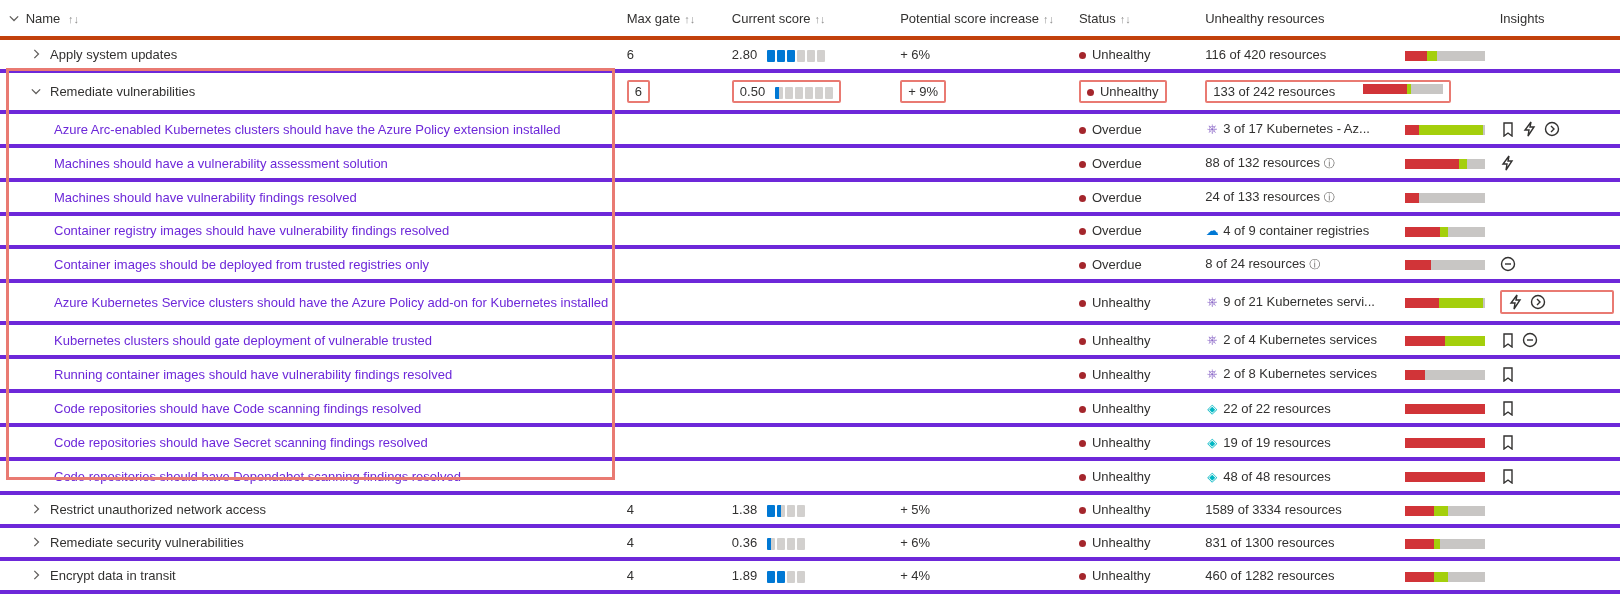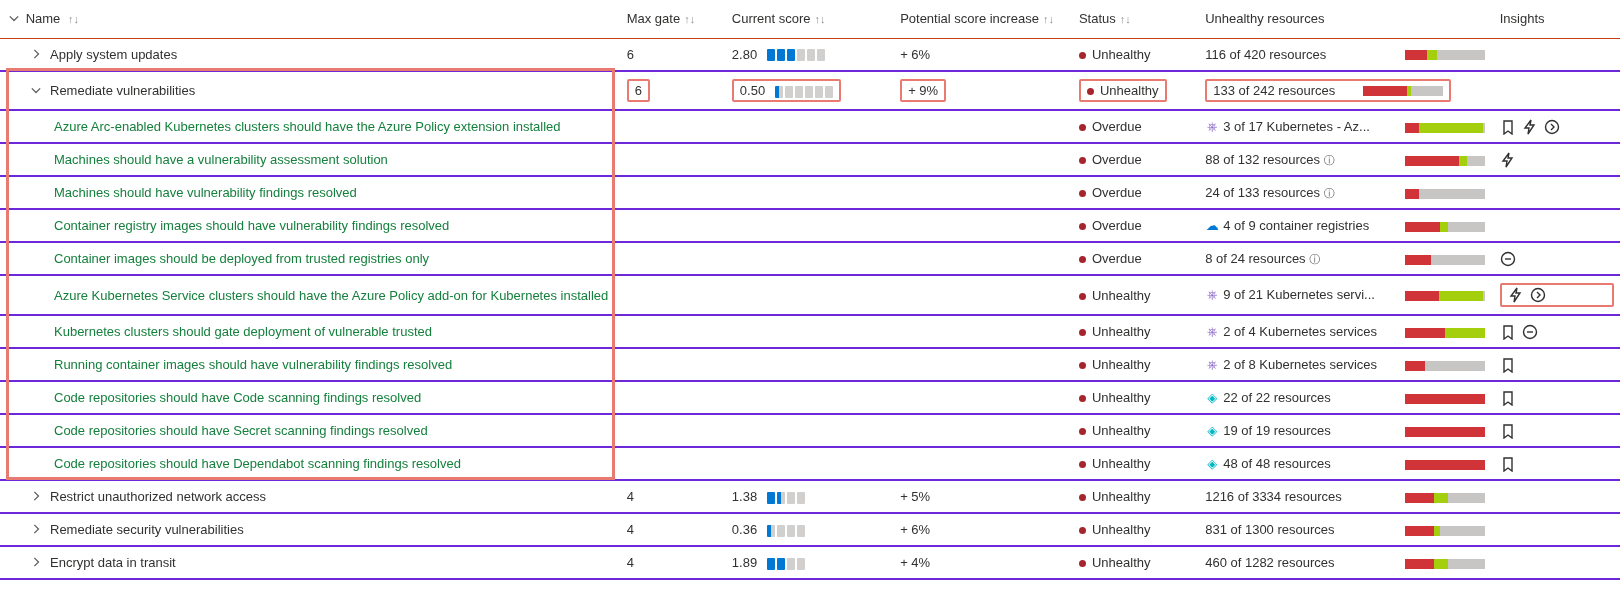--- a/index.html
+++ b/index.html
@@ -14,41 +14,41 @@
   .table { width: 100%; border-collapse: collapse; table-layout: fixed; }
   .table th, .table td {
     text-align: left;
     font-weight: 400;
     padding: 7px 6px;
     vertical-align: middle;
     white-space: nowrap;
     overflow: hidden;
     text-overflow: ellipsis;
   }
-  .table thead th { border-bottom: 1px solid #c2410c; height: 38px; }
-  .table tbody tr { height: 33px; border-bottom: 2px solid #6d28d9; }
+  .table thead th { border-bottom: 4px solid #c2410c; height: 38px; }
+  .table tbody tr { height: 33px; border-bottom: 4px solid #6d28d9; }
   .col-name { width: 590px; }
   .col-max  { width: 100px; }
   .col-cur  { width: 160px; }
   .col-pot  { width: 170px; }
   .col-stat { width: 120px; }
   .col-res  { width: 190px; }
   .col-bar  { width: 90px; }
   .col-ins  { width: 120px; }
 
   .sort-icon { opacity: .55; font-size: 11px; padding-left: 4px; }
   .chev {
     display: inline-block; width: 16px; text-align: center; color: #605e5c;
     cursor: pointer;
   }
   svg.caret { width: 10px; height: 10px; }
   .name-wrap { display: flex; align-items: center; gap: 6px; }
   .indent1 { padding-left: 22px; }
   .indent2 { padding-left: 48px; }
-  .link { color: #15803d; cursor: pointer; }
+  .link { color: #6d28d9; cursor: pointer; }
   .highlight-box {
     border: 2px solid #e97a72;
     border-radius: 2px;
     padding: 2px 6px;
     display: inline-block;
   }
   .status-dot {
     display: inline-block; width: 7px; height: 7px; border-radius: 50%;
     background: #a4262c; margin-right: 6px; vertical-align: middle;
   }
@@ -155,21 +155,21 @@
     <td><span class="highlight-box">0.50 <span class="segbar">
                 <span class="seg half"></span>
                 <span class="seg"></span>
                 <span class="seg"></span>
                 <span class="seg"></span>
                 <span class="seg"></span>
                 <span class="seg"></span>
               </span></span></td>
     <td><span class="highlight-box">+ 9%</span></td>
     <td><span class="highlight-box"><span class="status-dot"></span><span>Unhealthy</span></span></td>
-    <td colspan="2"><span class="highlight-box" style="display:inline-flex;align-items:center;gap:28px">
+    <td colspan="2"><span class="highlight-box" style="display:inline-flex;gap:28px">
               <span>133 of 242 resources</span>
               <span class="rbar">
     <span class="red" style="width:55%"></span>
     <span class="lime" style="width:5%"></span>
     <span class="grey" style="width:40%"></span>
               </span>
             </span></td>
     <td></td>
         </tr>
         <tr>
@@ -452,21 +452,21 @@
           </td>
     <td>4</td>
     <td>1.38 <span class="segbar">
               <span class="seg fill"></span>
               <span class="seg half"></span>
               <span class="seg"></span>
               <span class="seg"></span>
             </span></td>
     <td>+ 5%</td>
     <td><span class="status-dot"></span><span>Unhealthy</span></td>
-    <td>1216 of 3334 resources</td>
+    <td>1589 of 3334 resources</td>
           <td><span class="rbar">
     <span class="red" style="width:36%"></span>
     <span class="lime" style="width:18%"></span>
     <span class="grey" style="width:46%"></span>
             </span></td>
     <td></td>
         </tr>
         <tr>
     <td class="col-name">
             <div class="name-wrap indent1">

